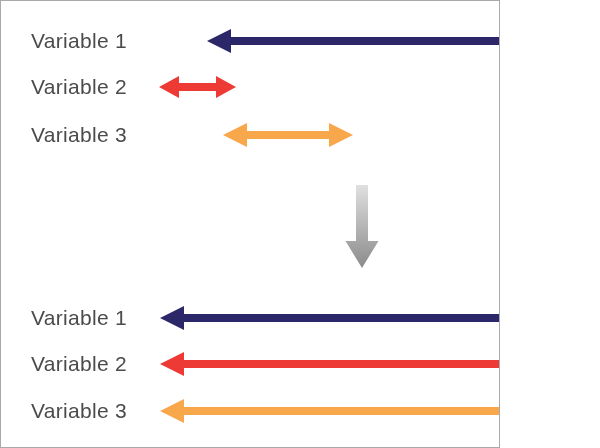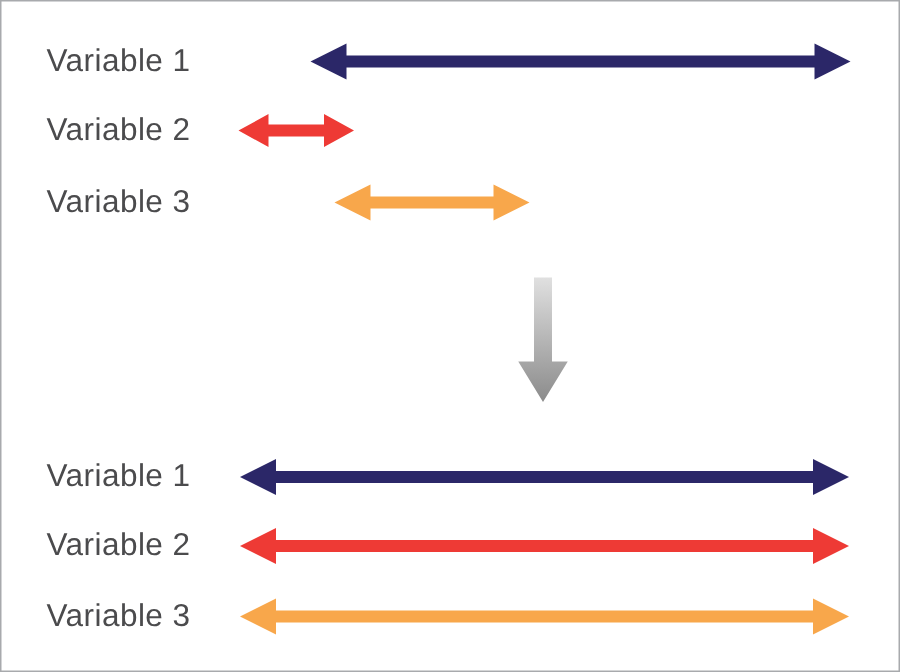--- a/index.html
+++ b/index.html
@@ -2,21 +2,21 @@
 <html><head>
 <meta charset="utf-8">
 <style>
   html, body {
     margin: 0;
     padding: 0;
     background: #ffffff;
   }
   .canvas {
     position: relative;
-    width: 600px;
+    width: 500px;
     height: 448px;
     box-sizing: border-box;
     background: #ffffff;
     border: 1px solid #a8aaad;
     font-family: "Liberation Sans", sans-serif;
     overflow: hidden;
   }
   .arrow-layer {
     position: absolute;
     left: 0;

